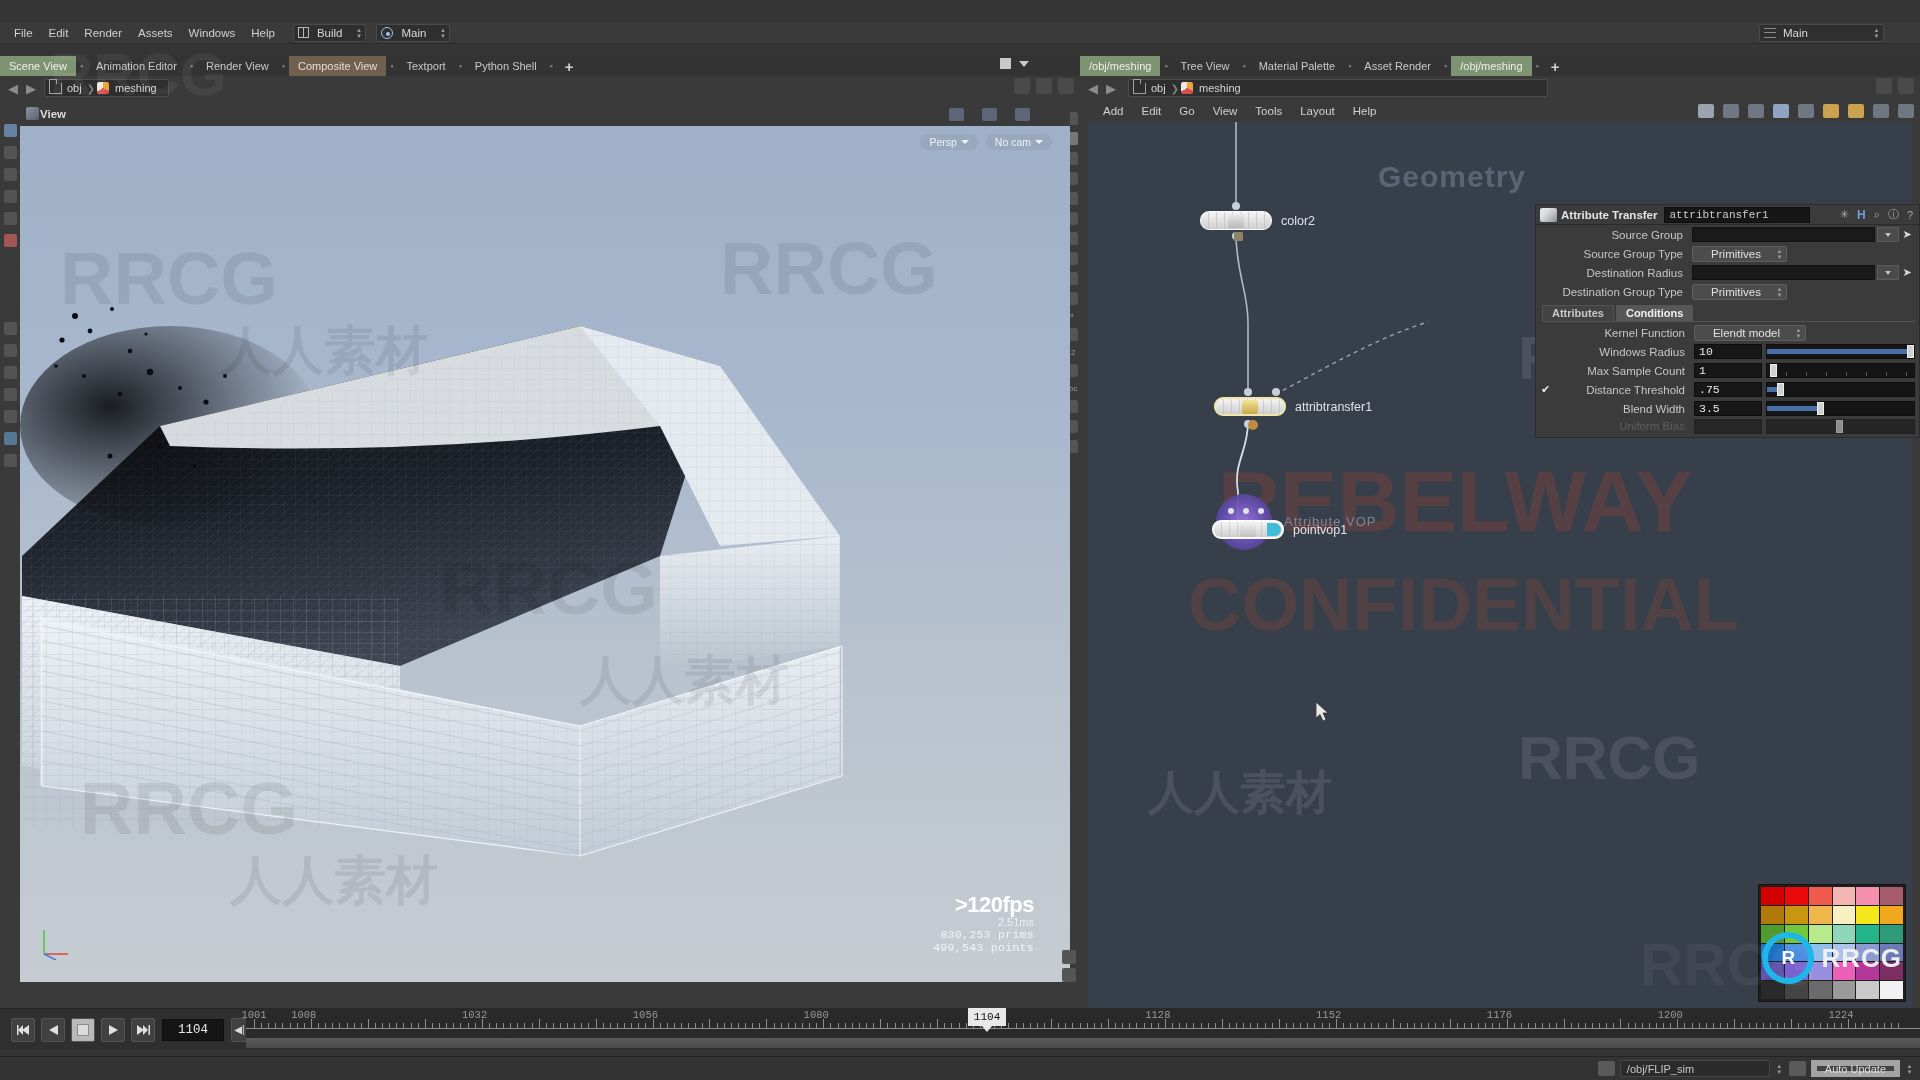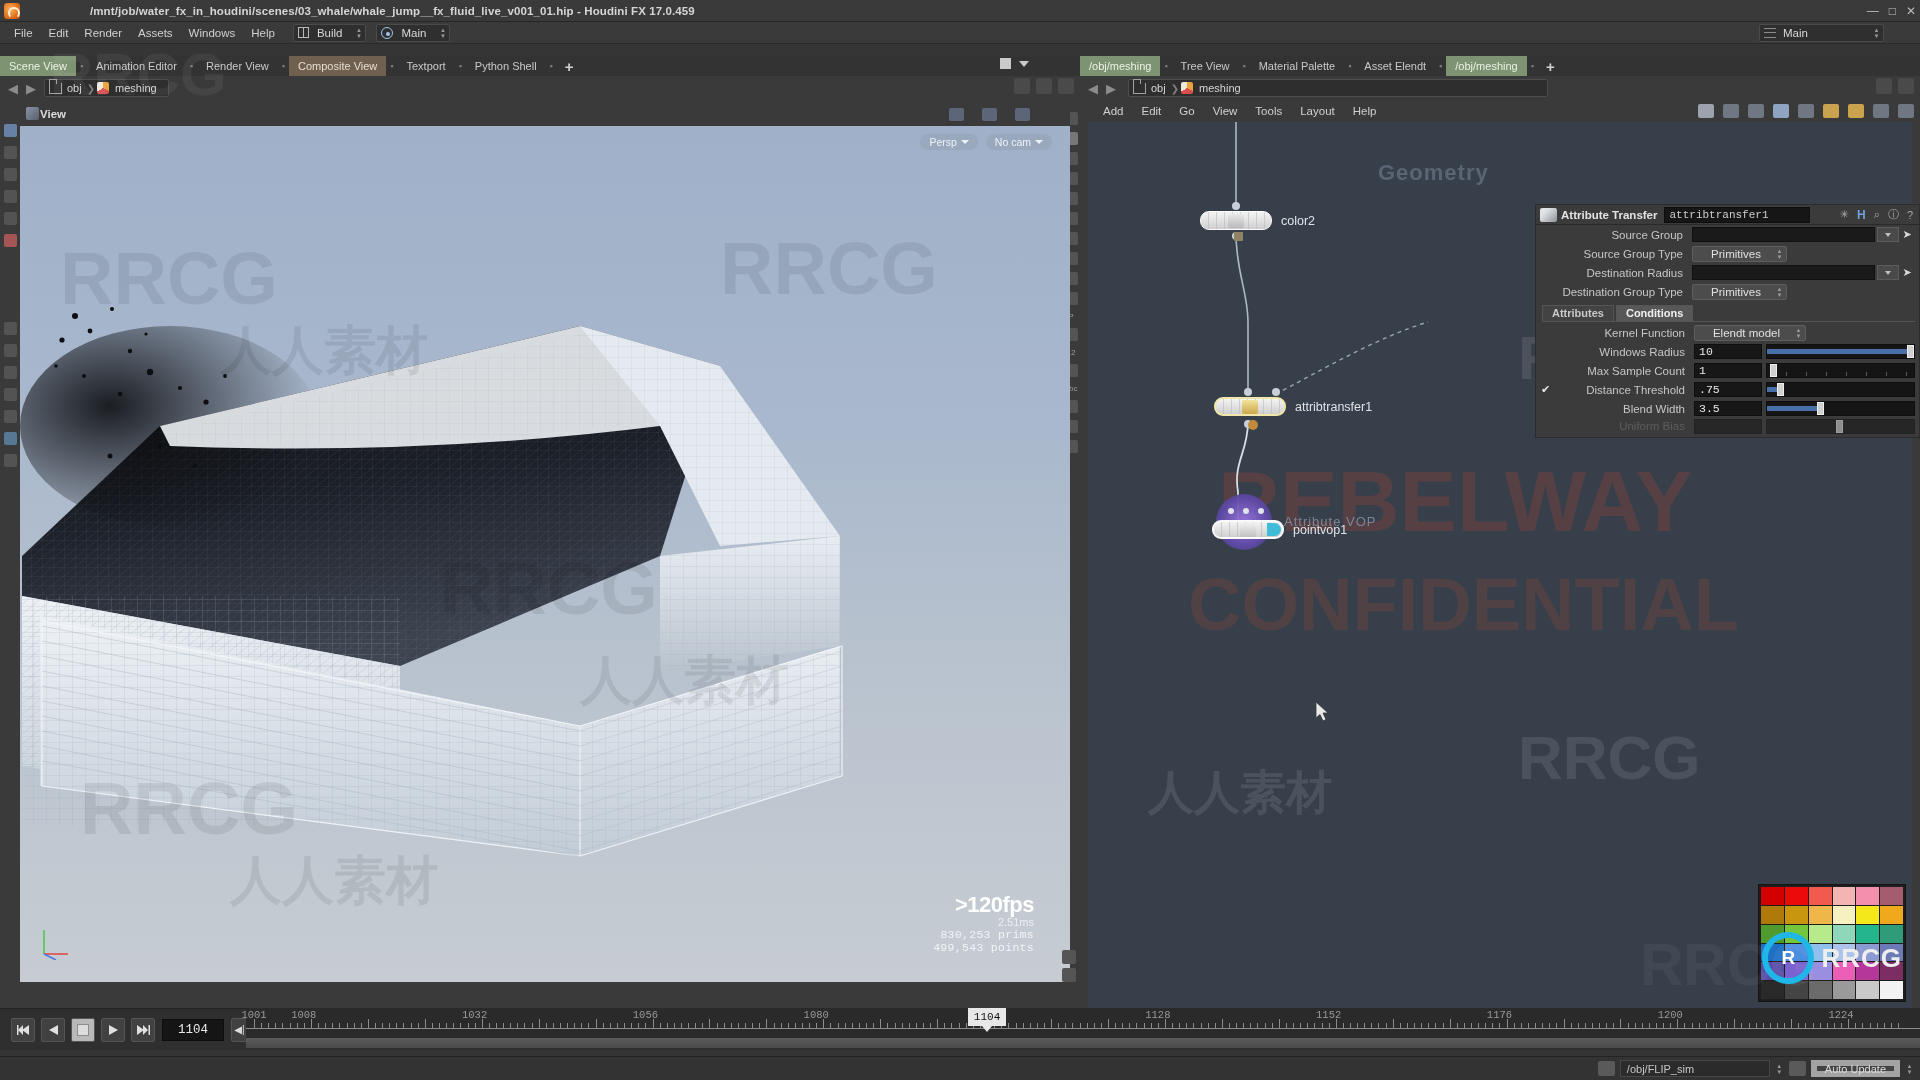--- a/index.html
+++ b/index.html
@@ -205,29 +205,20 @@
   .wm { position:absolute; pointer-events:none; color:rgba(255,255,255,.10);
      font-weight:bold; white-space:nowrap; }
   .wm.dk { color:rgba(0,0,0,.08); }
   .wm-cn { font-family:"DejaVu Sans", sans-serif; }
 </style>
 </head>
 <body>
 
 <div class="app">
 
-  <div class="titlebar">
-    <div class="hicon"></div>
-    <div class="ttext">/mnt/job/water_fx_in_houdini/scenes/03_whale/whale_jump__fx_fluid_live_v001_01.hip - Houdini FX 17.0.459</div>
-    <div class="winbtns">
-      <span>—</span>
-      <span>□</span>
-      <span>✕</span>
-    </div>
-  </div>
 
   <div class="menubar">
     <div style="width:6px"></div>
     <div class="mi">File</div>
     <div class="mi">Edit</div>
     <div class="mi">Render</div>
     <div class="mi">Assets</div>
     <div class="mi">Windows</div>
     <div class="mi">Help</div>
 
@@ -266,21 +257,21 @@
     <div class="plus">+</div>
   </div>
 
   <div class="tabrow" style="left:1080px; top:56px; width:840px;">
     <div class="tab active">/obj/meshing</div>
     <div class="sep">▪</div>
     <div class="tab">Tree View</div>
     <div class="sep">▪</div>
     <div class="tab">Material Palette</div>
     <div class="sep">▪</div>
-    <div class="tab">Asset Elendt</div>
+    <div class="tab">Asset Render</div>
     <div class="sep">▪</div>
     <div class="tab active">/obj/meshing</div>
     <div class="sep">▪</div>
     <div class="plus">+</div>
   </div>
   <div style="position:absolute;left:1000px;top:58px;display:flex;gap:8px;">
      <div style="width:11px;height:11px;background:#c9c9c9;"></div>
      <div style="width:0;height:0;border-left:5px solid transparent;border-right:5px solid transparent;border-top:6px solid #c9c9c9;margin-top:3px;"></div>
   </div>
 
@@ -518,21 +509,21 @@
         <div class="ti" style="background:#8fa4c0"></div>
         <div class="ti" style="background:#6e7782"></div>
         <div class="ti" style="background:#c9a34e"></div>
         <div class="ti" style="background:#c9a34e"></div>
         <div class="ti" style="background:#6e7782"></div>
         <div class="ti" style="background:#6e7782"></div>
       </div>
     </div>
 
     <div class="netcanvas">
-      <div class="gwm" style="left:290px; top:38px; font-size:22px;">Geometry</div>
+      <div class="gwm" style="left:290px; top:38px; font-size:30px;">Geometry</div>
 
       <div class="wm" style="left:130px; top:330px; font-size:86px; color:rgba(210,70,40,.20);">REBELWAY</div>
       <div class="wm" style="left:100px; top:440px; font-size:74px; color:rgba(190,80,40,.18);text-align:center;">CONFIDENTIAL</div>
       <div class="wm wm-cn" style="left:60px; top:640px; font-size:46px;">人人素材</div>
       <div class="wm" style="left:430px; top:600px; font-size:62px;">RRCG</div>
       <div class="wm" style="left:430px; top:200px; font-size:62px;">RRCG</div>
       <div class="wm wm-cn" style="left:480px; top:120px; font-size:44px;">人人素材</div>
 
       <svg width="824" height="886" style="position:absolute;left:0;top:0;">
         <path d="M148 0 L148 70 L148 86" stroke="#aeb7c4" stroke-width="1.6" fill="none"></path>

